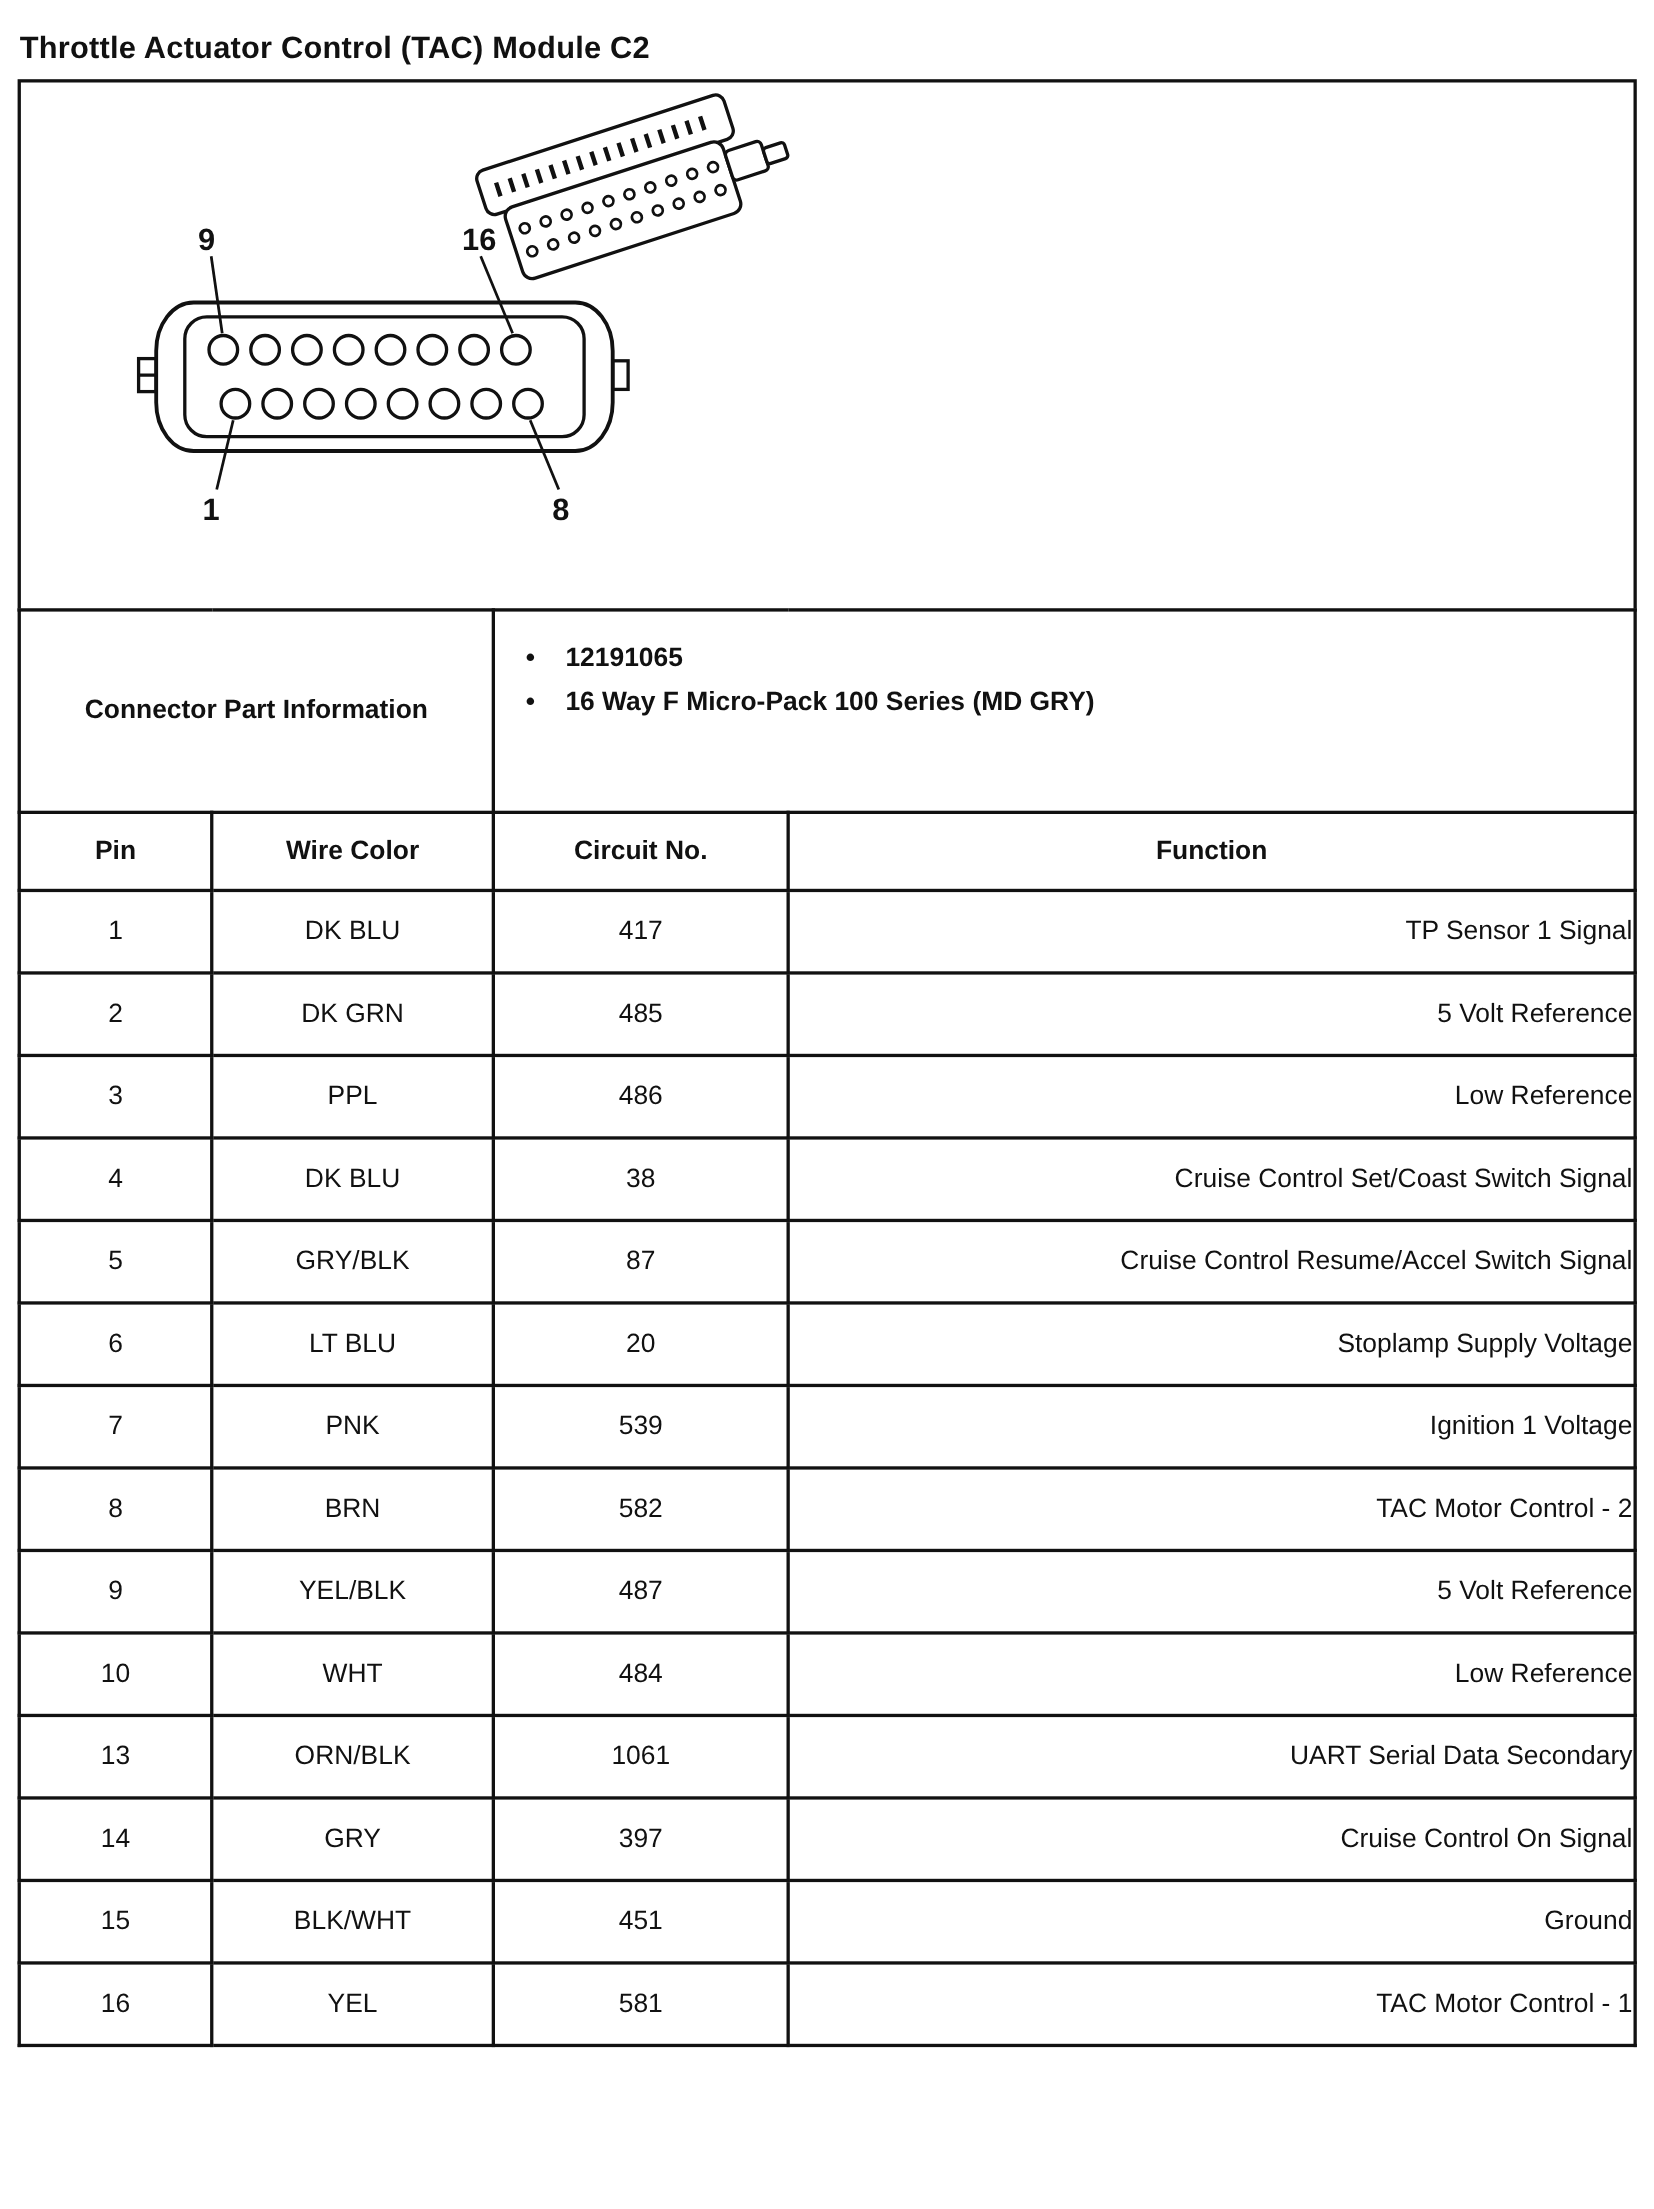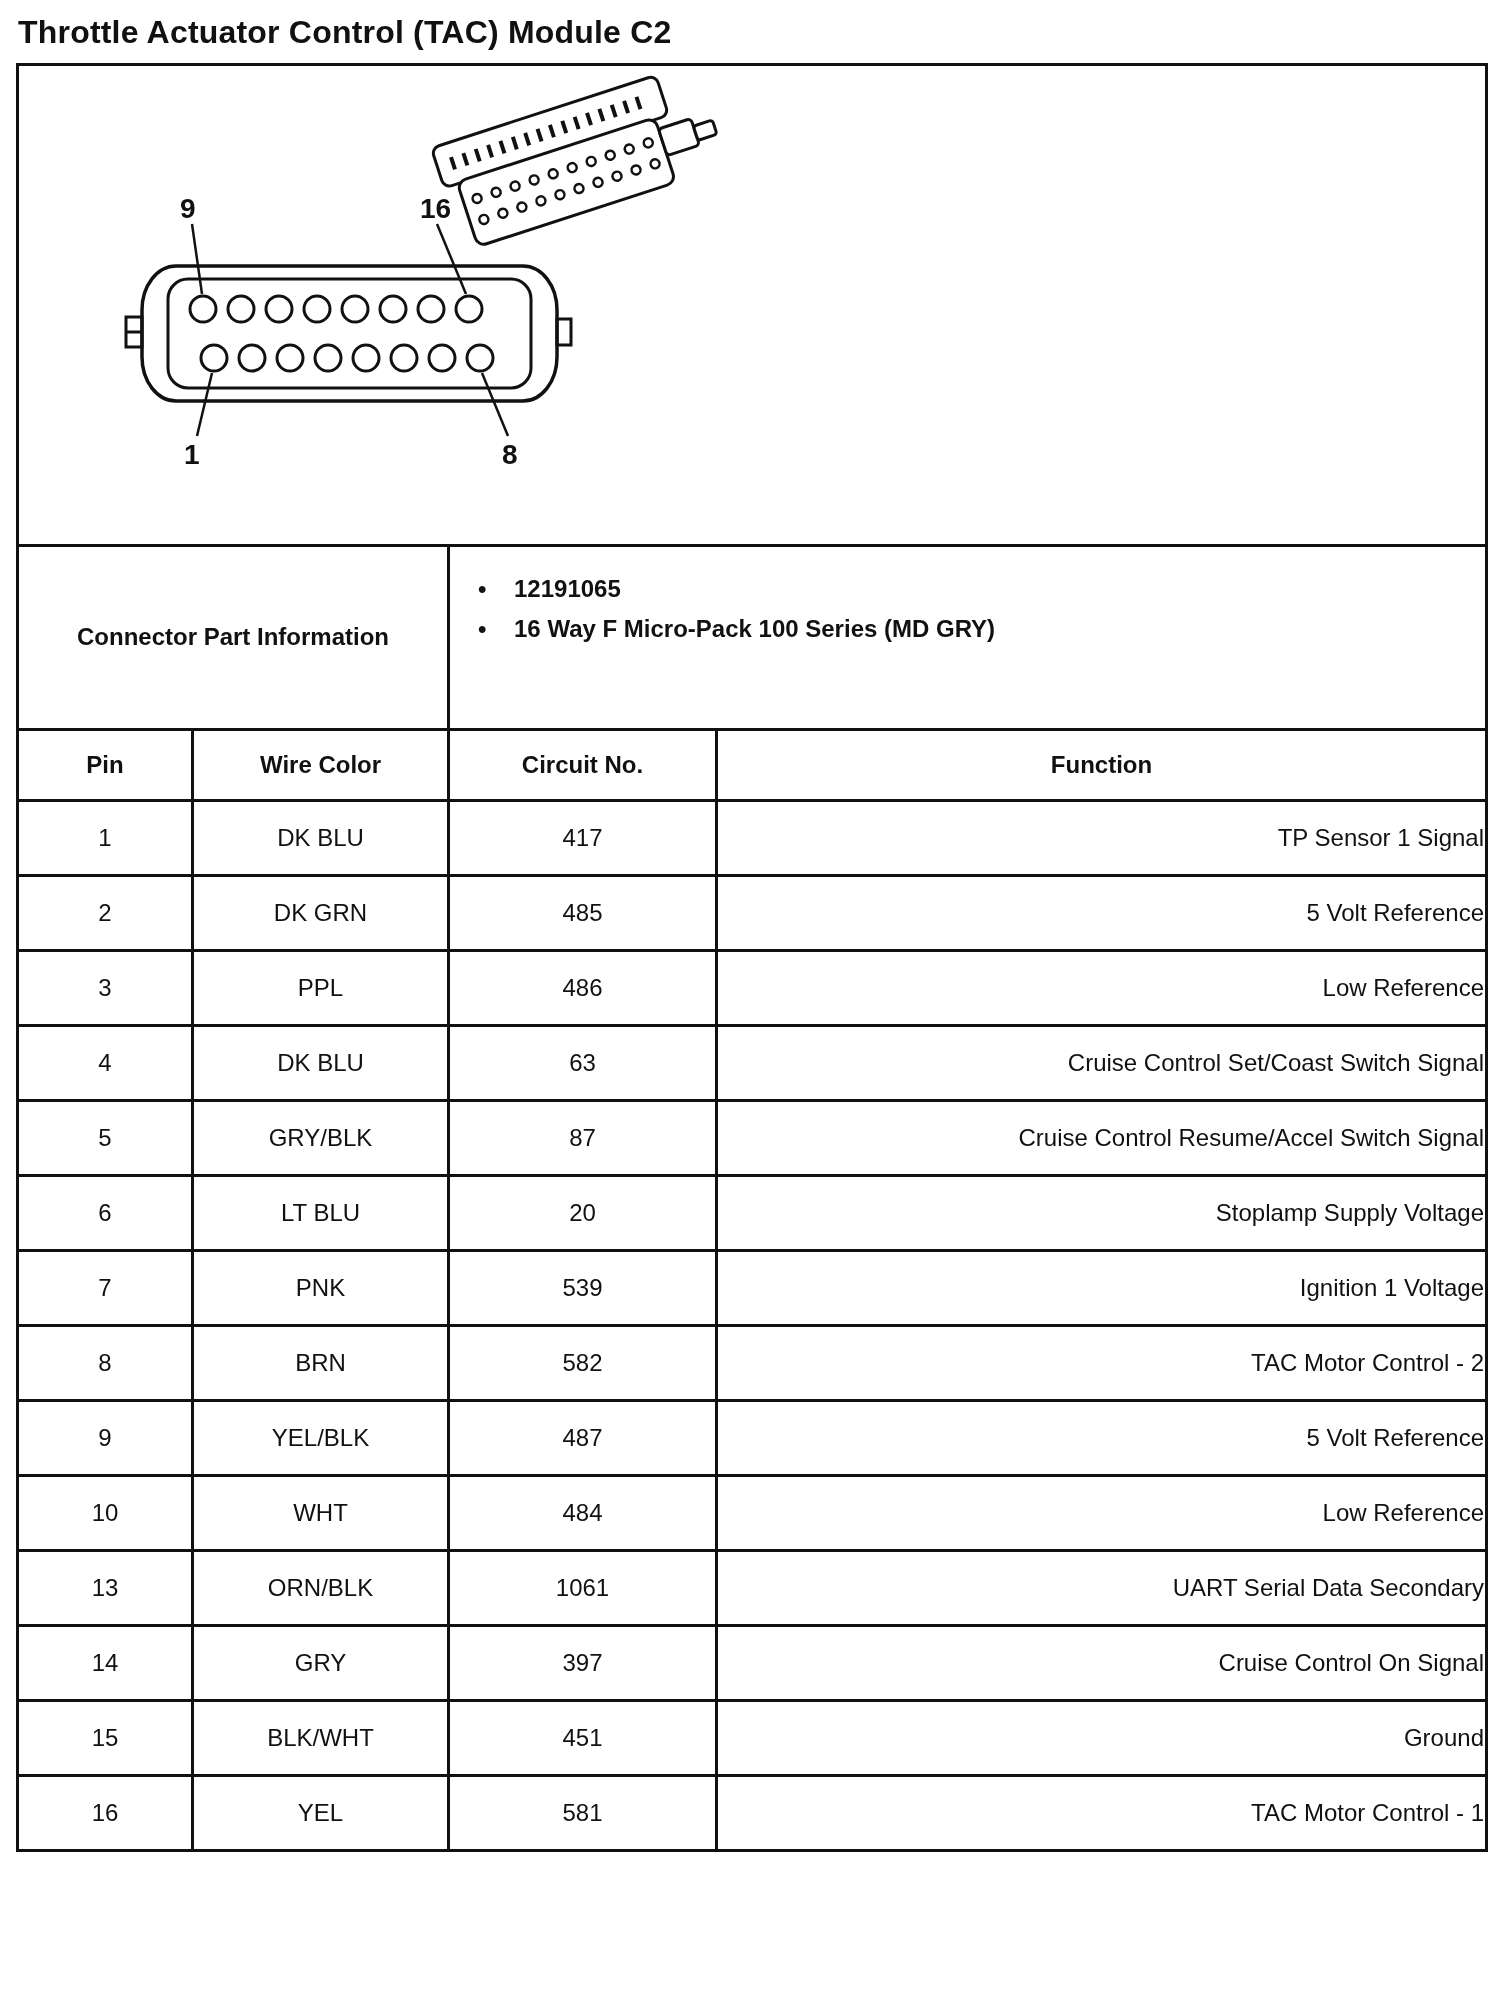--- a/index.html
+++ b/index.html
@@ -1,18 +1,18 @@
 <!DOCTYPE html>
 <html><head>
 <meta charset="utf-8">
 <style>
   html,body{margin:0;padding:0;background:#fff;color:#111;}
   body{width:1504px;font-family:"Liberation Sans",sans-serif;}
   .page{padding:8px 16px 10px 16px;}
-  .title{font-size:32px;font-weight:bold;margin:6px 0 12px 2px;letter-spacing:0.2px;}
+  .title{font-size:28px;font-weight:bold;margin:20px 0 12px 2px;letter-spacing:0.2px;}
   .diagram-box{border:3px solid #111;height:478px;background:#fff;overflow:hidden;}
   .diagram-box svg{display:block;width:100%;height:100%;}
   svg text{font-family:"Liberation Sans",sans-serif;}
   table.pin-table{width:100%;border-collapse:collapse;table-layout:fixed;margin-top:-3px;background:#fff;}
   table.pin-table td,table.pin-table th{border:3px solid #111;font-size:24px;color:#111;overflow:hidden;}
   col.c1{width:175px;} col.c2{width:256px;} col.c3{width:268px;}
   tr.info-row{height:184px;}
   td.part-info{font-weight:bold;text-align:center;vertical-align:middle;padding:0 48px;line-height:1.35;}
   td.part-info-items{vertical-align:top;padding:22px 10px 10px 28px;}
   td.part-info-items ul{margin:0;padding:0;list-style:none;}
@@ -144,21 +144,21 @@
         </tr>
         <tr class="pin-row">
           <td class="c1-cell">3</td>
           <td class="c2-cell">PPL</td>
           <td class="c3-cell">486</td>
           <td class="c4-cell">Low Reference</td>
         </tr>
         <tr class="pin-row">
           <td class="c1-cell">4</td>
           <td class="c2-cell">DK BLU</td>
-          <td class="c3-cell">63</td>
+          <td class="c3-cell">38</td>
           <td class="c4-cell">Cruise Control Set/Coast Switch Signal</td>
         </tr>
         <tr class="pin-row">
           <td class="c1-cell">5</td>
           <td class="c2-cell">GRY/BLK</td>
           <td class="c3-cell">87</td>
           <td class="c4-cell">Cruise Control Resume/Accel Switch Signal</td>
         </tr>
         <tr class="pin-row">
           <td class="c1-cell">6</td>

